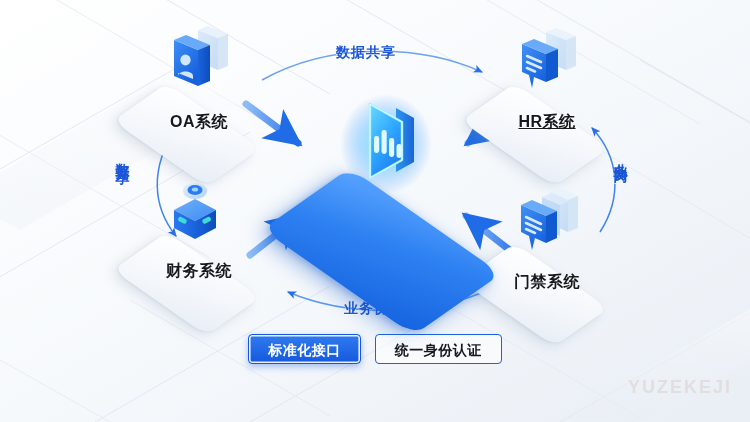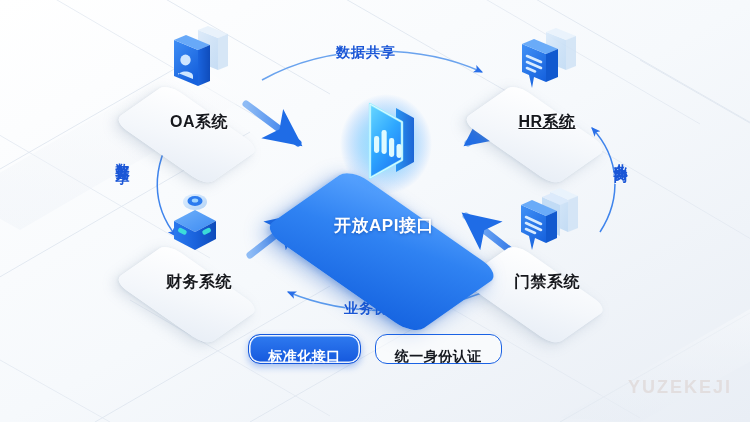--- a/index.html
+++ b/index.html
@@ -137,22 +137,22 @@
     top: 334px;
     width: 750px;
     display: flex;
     justify-content: center;
     align-items: center;
     gap: 14px;
   }
   .tag {
     height: 30px;
     line-height: 30px;
-    padding: 6px 19px;
-    border-radius: 12px;
+    padding: 0 19px;
+    border-radius: 4px;
     font-size: 14px;
     font-weight: bold;
     letter-spacing: 0.5px;
     white-space: nowrap;
     box-sizing: border-box;
     border: 1.6px solid #1a62e4;
     color: #14181f;
     background: rgba(255,255,255,0.55);
   }
   .tag.active {
@@ -315,21 +315,21 @@
       <path d="M10 20 L22 15 L46 25 L34 30 Z" fill="#6aabf8"></path>
       <path d="M34 30 L46 25 L46 53 L34 58 Z" fill="#1159cf"></path>
 
       <path d="M15 32 L29 38" stroke="#d7ebff" stroke-width="2.6" stroke-linecap="round"></path>
       <path d="M15 38 L29 44" stroke="#d7ebff" stroke-width="2.6" stroke-linecap="round"></path>
       <path d="M15 44 L23 47.5" stroke="#d7ebff" stroke-width="2.6" stroke-linecap="round"></path>
     </svg>
     <div class="node-label" style="top:60px;text-decoration:underline;">HR系统</div>
   </div>
 
-  <div class="node" style="left:124px; top:212px;">
+  <div class="node" style="left:124px; top:201px;">
     <div class="plinth-halo"></div>
     <div class="plinth-edge"></div>
     <div class="plinth"></div>
     <svg class="node-icon" style="left:40px; top:-24px;" width="70" height="72" viewBox="0 0 70 72" xmlns="http://www.w3.org/2000/svg">
       <defs>
         <linearGradient id="fnTop" x1="0" y1="0" x2="1" y2="1">
           <stop offset="0%" stop-color="#6fb0fa"></stop>
           <stop offset="100%" stop-color="#3d8bf2"></stop>
         </linearGradient>
         <linearGradient id="fnL" x1="0" y1="0" x2="1" y2="0">
@@ -425,21 +425,20 @@
       <path d="M30 12 L62 30 L62 68 L30 86 Z" fill="url(#hubFace)" stroke="#9fefff" stroke-width="2.4" stroke-linejoin="round"></path>
       <path d="M30 12 L62 30 L62 68 L30 86 Z" fill="none" stroke="#e2fbff" stroke-width="1" stroke-linejoin="round" opacity="0.9"></path>
 
       <g fill="#dffaff">
         <rect x="34" y="44" width="5.2" height="17" rx="2.4"></rect>
         <rect x="41.5" y="38" width="5.2" height="24" rx="2.4"></rect>
         <rect x="49" y="46" width="5.2" height="19" rx="2.4"></rect>
         <rect x="56.5" y="52" width="5.2" height="14" rx="2.4"></rect>
       </g>
     </svg>
-    <div class="node-label center" style="left:25px; width:150px; top:78px;">开放API接口</div>
   </div>
 
   <div id="tag-row">
     <div class="tag active">标准化接口</div>
     <div class="tag">统一身份认证</div>
   </div>
 
   <div id="watermark">YUZEKEJI</div>
 
 </div>

